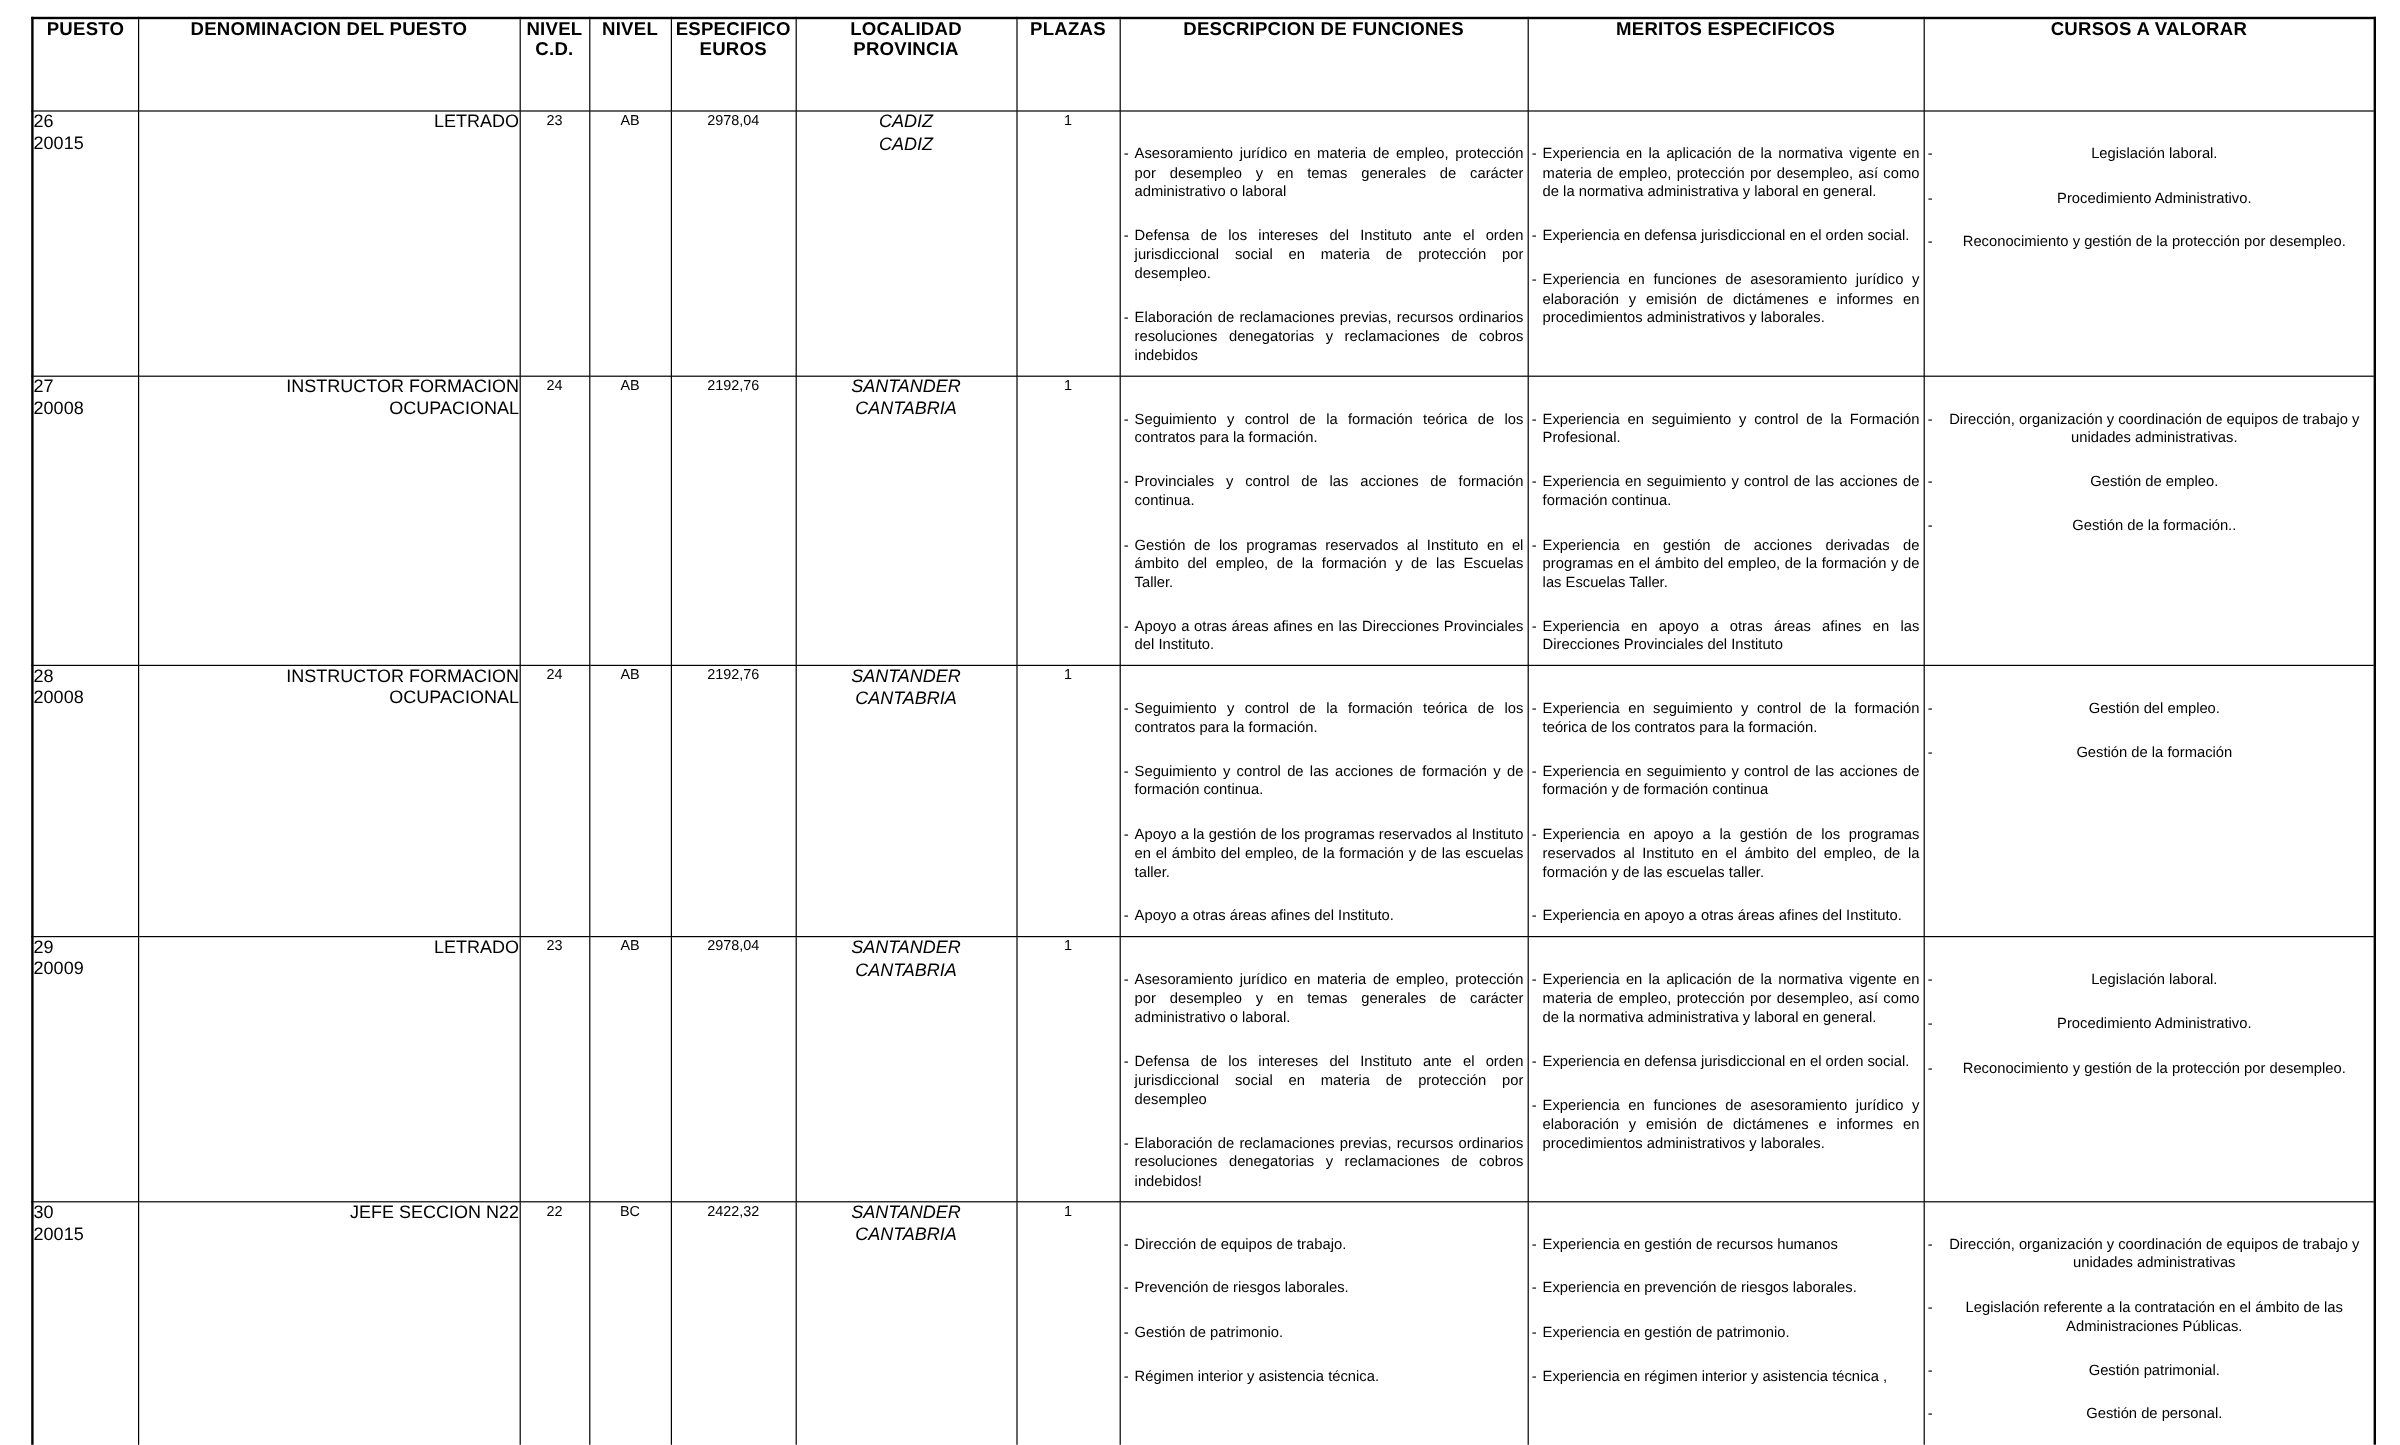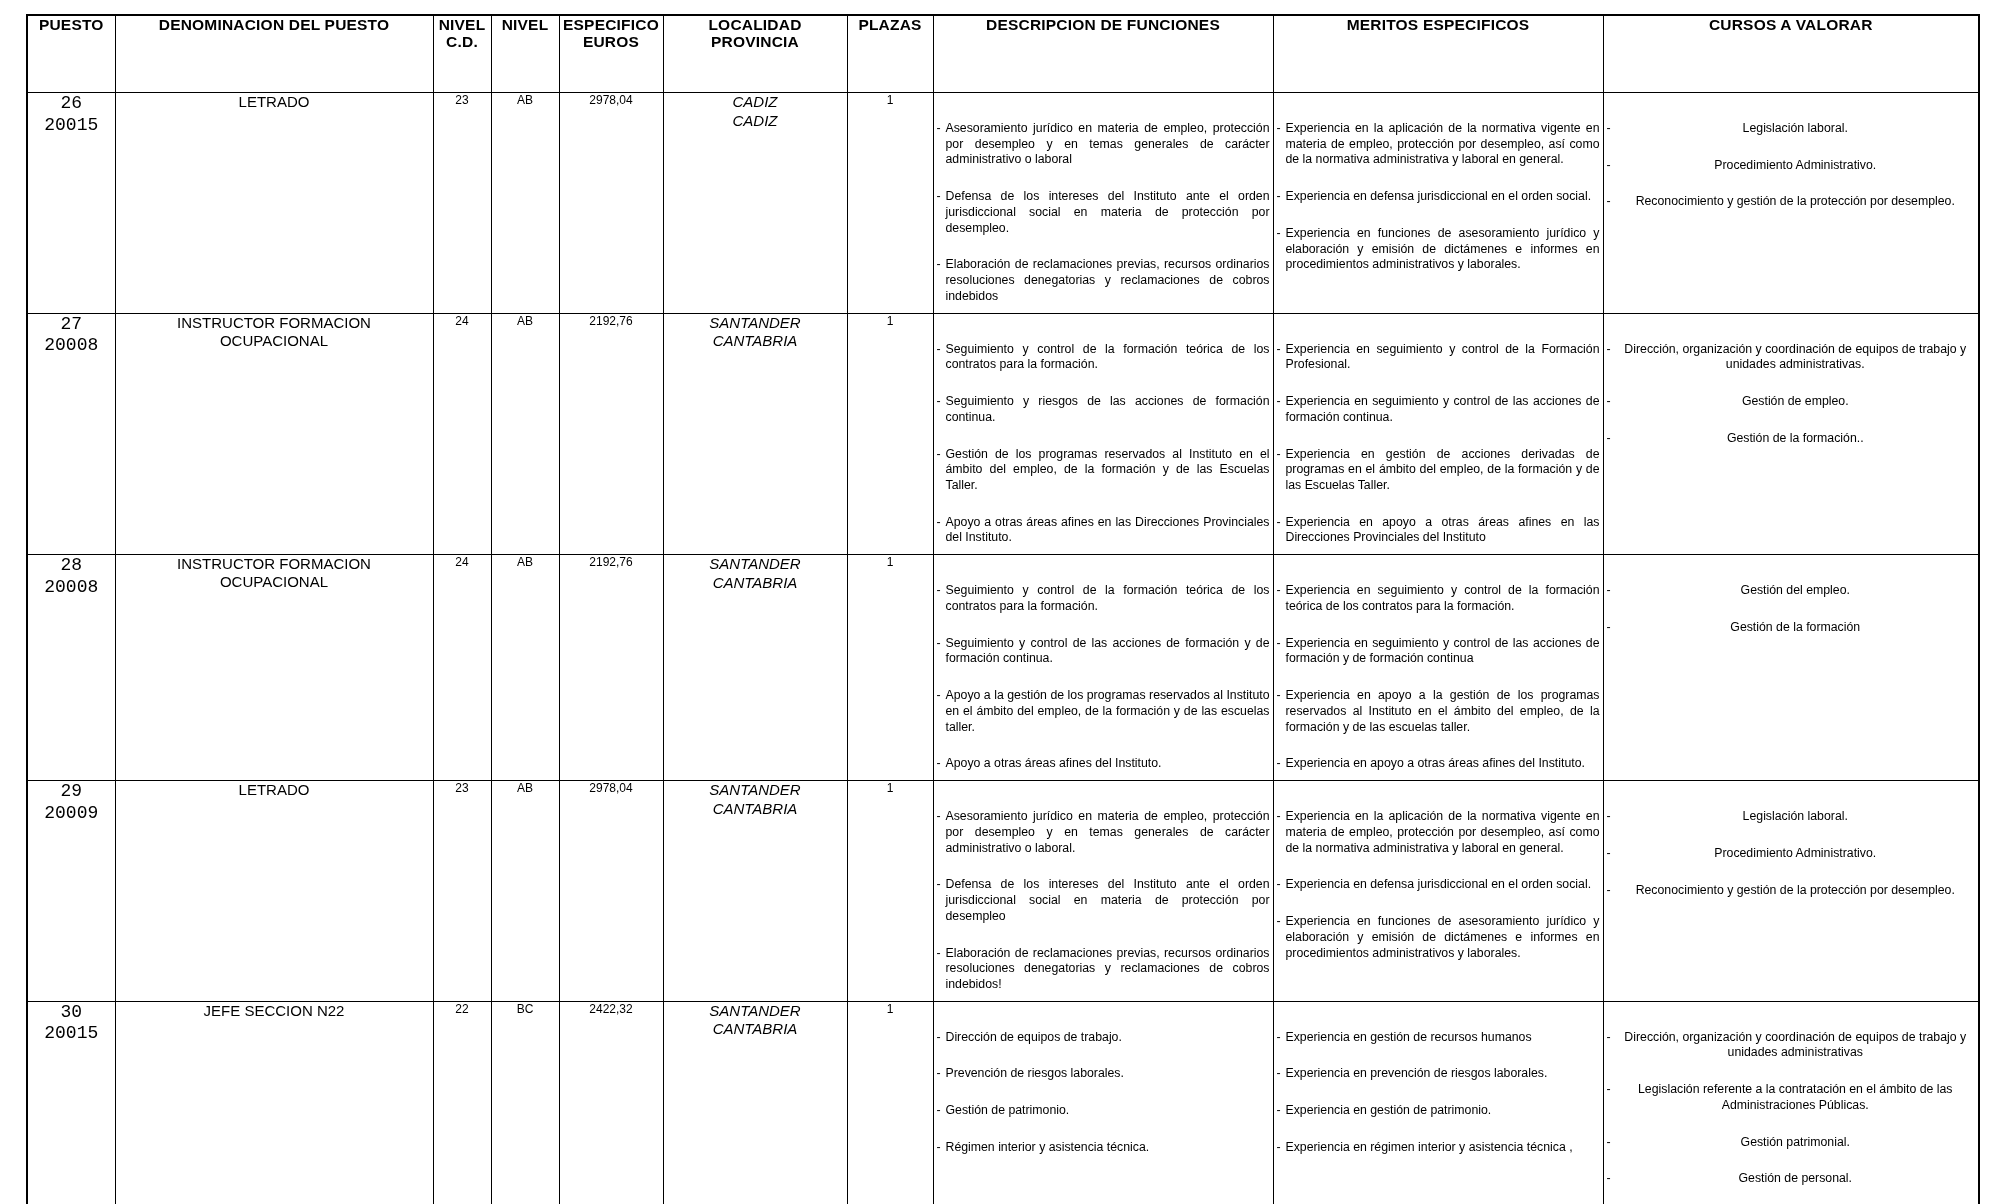--- a/index.html
+++ b/index.html
@@ -53,32 +53,30 @@
     padding: 6px 2px 2px 2px;
     line-height: 1.12;
     height: 76px;
     vertical-align: top;
   }
   thead th .sub {
     display: block;
   }
   
   .cell-center {
-    text-align: center;
-    font-size: 18px;
+    font-size: 15px;
     padding-top: 12px;
     line-height: 1.2;
-    font-family: Liberation Mono, monospace;
   }
   .cell-center .line2 { display:block; }
   .cell-denom {
     font-size: 15px;
     padding: 11px 0 0 6px;
     line-height: 1.2;
-    text-align: center;
+    text-align: right;
   }
   .cell-denom .line2 { display:block; }
   .cell-num {
     text-align: center;
     font-size: 12px;
     padding-top: 12px;
   }
   .cell-loc {
     text-align: center;
     font-size: 15px;
@@ -208,21 +206,21 @@
           <td class="cell-center"><span>27</span><span class="line2">20008</span></td>
           <td class="cell-denom"><span>INSTRUCTOR FORMACION</span><span class="line2">OCUPACIONAL</span></td>
           <td class="cell-num">24</td>
           <td class="cell-num">AB</td>
           <td class="cell-num">2192,76</td>
           <td class="cell-loc"><span>SANTANDER</span><span class="line2">CANTABRIA</span></td>
           <td class="cell-num">1</td>
           <td>
             <ul class="dashlist">
               <li>Seguimiento y control de la formación teórica de los contratos para la formación.</li>
-              <li>Seguimiento y riesgos de las acciones de formación continua.</li>
+              <li>Provinciales y control de las acciones de formación continua.</li>
               <li>Gestión de los programas reservados al Instituto en el ámbito del empleo, de la formación y de las Escuelas Taller.</li>
               <li>Apoyo a otras áreas afines en las Direcciones Provinciales del Instituto.</li>
             </ul>
           </td>
           <td>
             <ul class="dashlist">
               <li>Experiencia en seguimiento y control de la Formación Profesional.</li>
               <li>Experiencia en seguimiento y control de las acciones de formación continua.</li>
               <li>Experiencia en gestión de acciones derivadas de programas en el ámbito del empleo, de la formación y de las Escuelas Taller.</li>
               <li>Experiencia en apoyo a otras áreas afines en las Direcciones Provinciales del Instituto</li>

